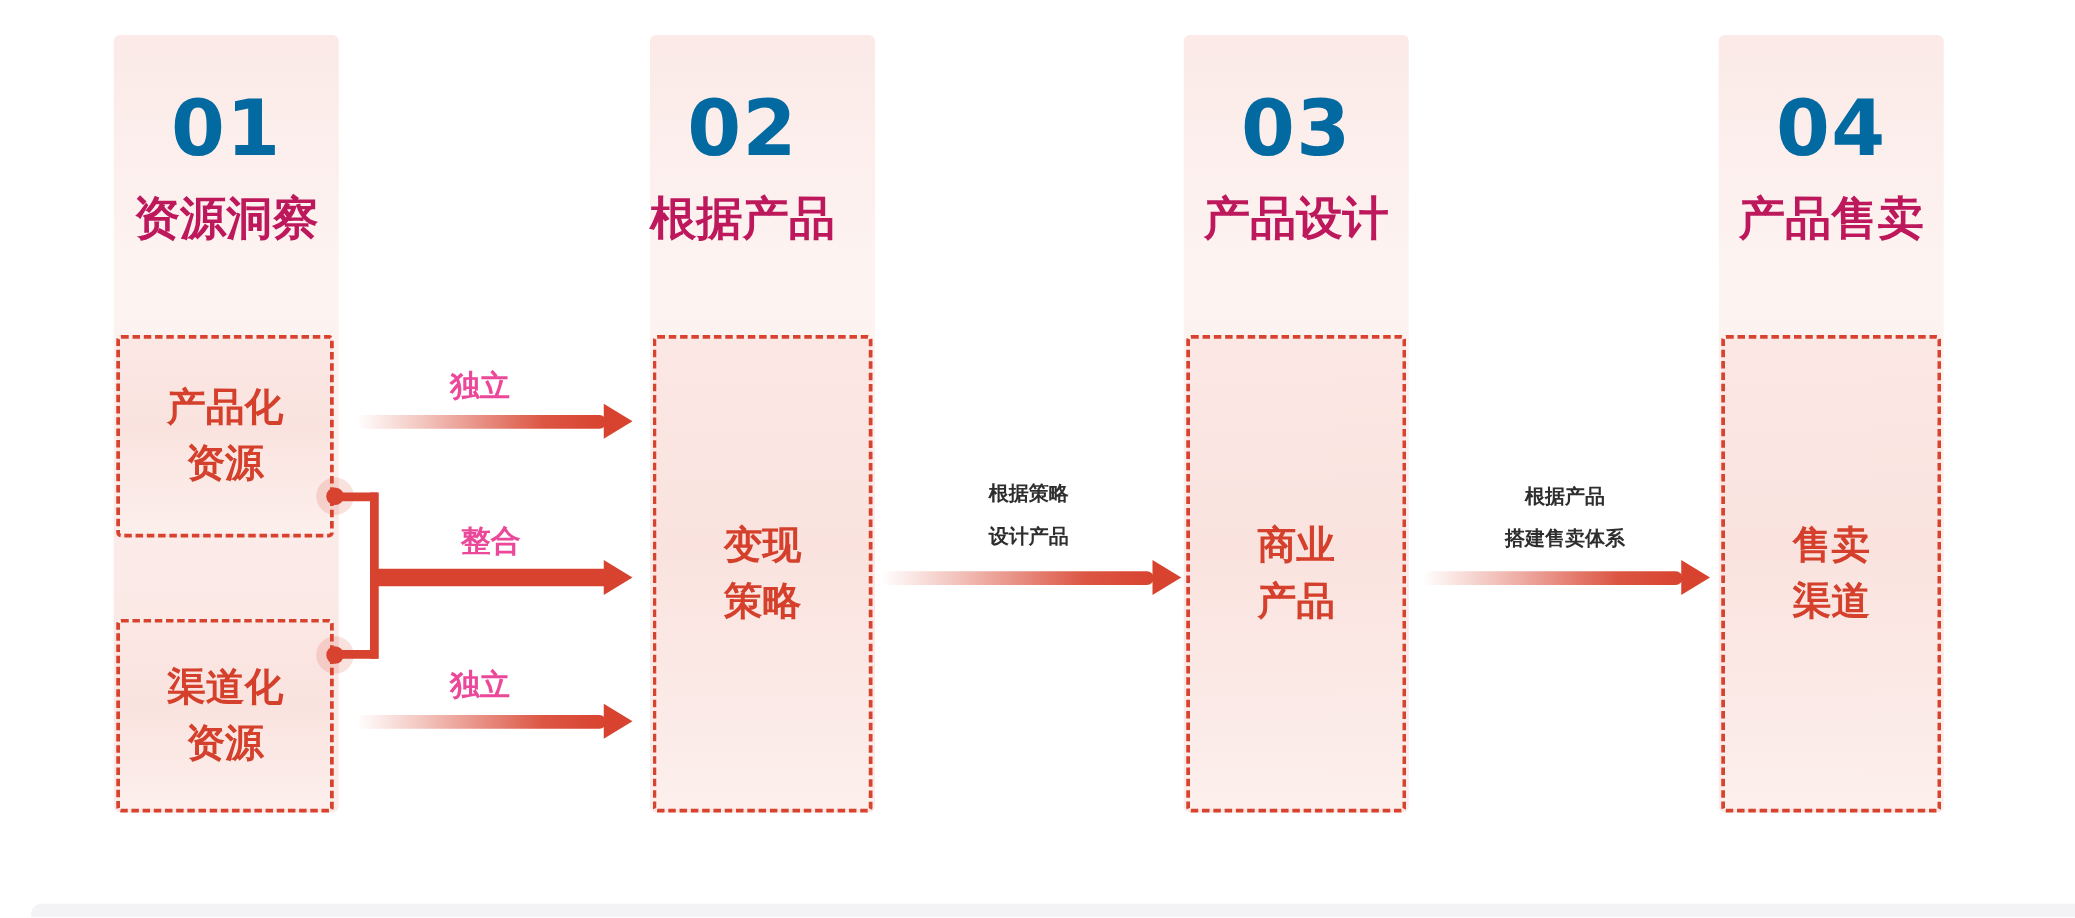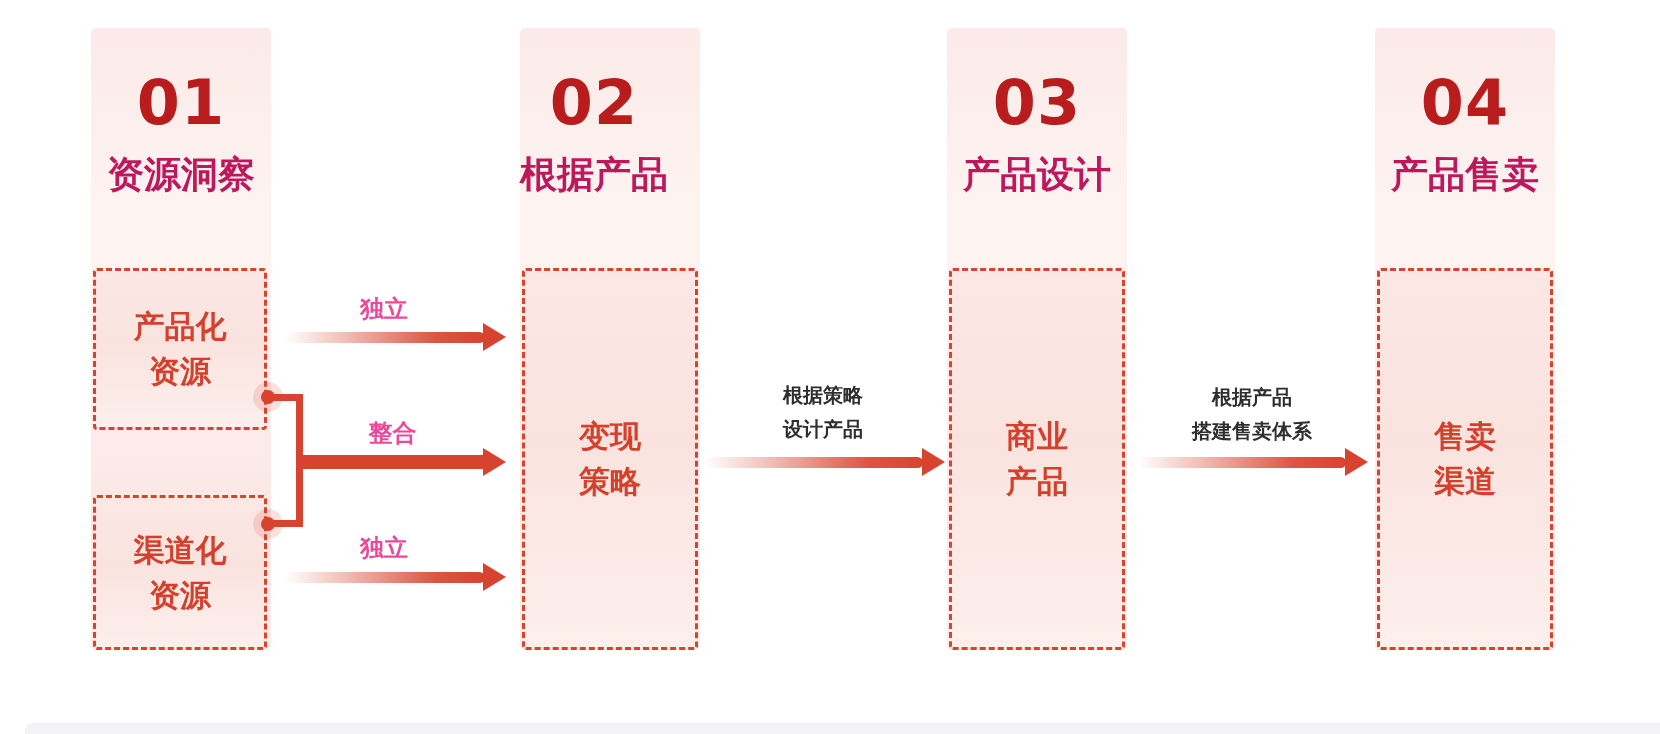--- a/index.html
+++ b/index.html
@@ -6,39 +6,39 @@
   body{font-family:"DejaVu Sans","Liberation Sans",sans-serif;}
   #canvas{position:relative;width:1660px;height:734px;background:#ffffff;overflow:hidden;}
 
   
   .strip{position:absolute;top:28px;width:180px;height:622px;border-radius:5px;
     background:linear-gradient(180deg,#fbeae7 0%,#fdf4f2 32%,#fbe8e5 78%,#fcedea 100%);}
   .strip.c1{left:91px}.strip.c2{left:520px}.strip.c3{left:947px}.strip.c4{left:1375px}
 
   
   .stage-num{position:absolute;width:180px;top:66px;text-align:center;
-    font-size:62px;font-weight:bold;color:#b91c1c;letter-spacing:1px;}
+    font-size:62px;font-weight:bold;color:#0369a1;letter-spacing:1px;}
   .stage-title{position:absolute;width:180px;top:150px;text-align:center;
     font-size:37px;font-weight:bold;color:#be185d;}
   .hx1{left:91px}.hx2{left:504px}.hx3{left:947px}.hx4{left:1375px}
 
   
   .dbox{position:absolute;border:3px dashed #d8432f;border-radius:4px;
     background:linear-gradient(180deg,#fbe7e4 0%,#fae3df 45%,#fcefec 100%);
     display:flex;flex-direction:column;align-items:center;justify-content:center;
     color:#d4402c;font-size:31px;font-weight:bold;line-height:1.45;text-align:right;}
   .b-prod {left:93px; top:268px;width:168px;height:156px;}
   .b-chan {left:93px; top:495px;width:168px;height:149px;}
   .b-strat{left:522px;top:268px;width:170px;height:376px;}
   .b-comm {left:949px;top:268px;width:170px;height:376px;}
   .b-sale {left:1377px;top:268px;width:170px;height:376px;}
 
   
   .alabel{position:absolute;text-align:center;font-size:24px;font-weight:bold;color:#ec4899;}
-  .alabel2{position:absolute;text-align:center;font-size:20px;font-weight:bold;color:#2e2e2e;line-height:34px;}
+  .alabel2{position:absolute;text-align:center;font-size:16px;font-weight:bold;color:#2e2e2e;line-height:34px;}
 
   
   .tail-grad{position:absolute;height:11px;border-radius:6px;
     background:linear-gradient(90deg,rgba(216,67,47,0) 0%,rgba(216,67,47,0.35) 30%,rgba(216,67,47,0.9) 75%,#d8432f 100%);}
   .tail-solid{position:absolute;height:14px;background:#d8432f;}
   .ahead{position:absolute;width:0;height:0;border-top:14px solid transparent;
     border-bottom:14px solid transparent;border-left:23px solid #d8432f;}
 
   
   .cline{position:absolute;background:#d8432f;}

